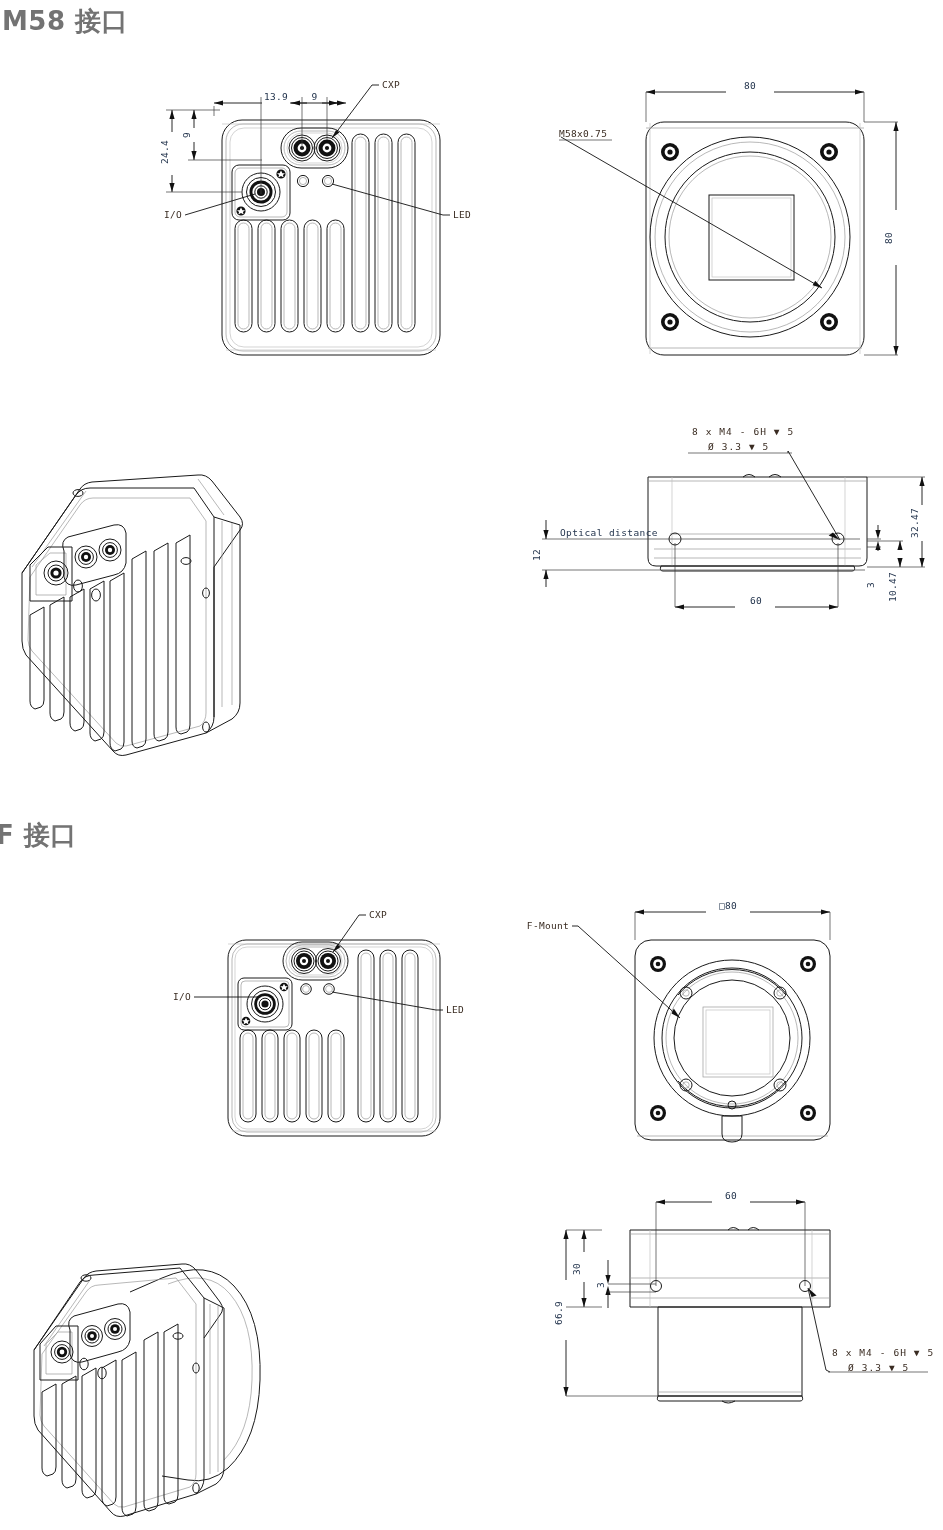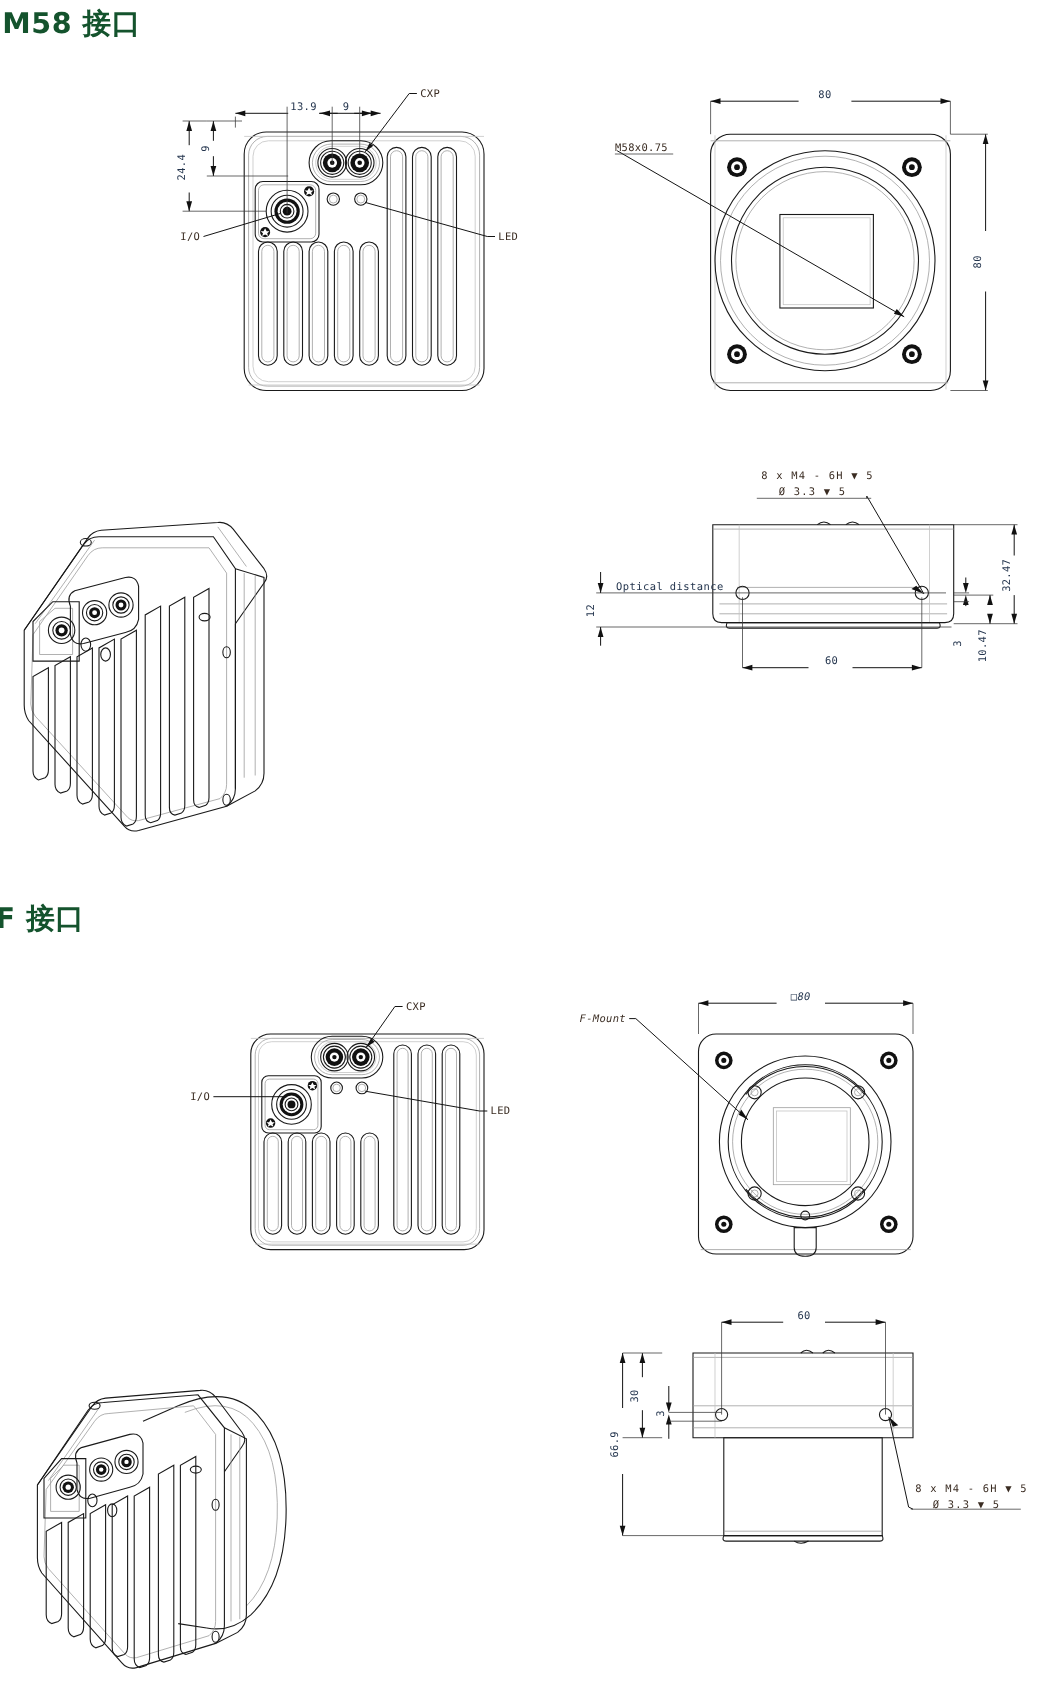--- a/index.html
+++ b/index.html
@@ -4,21 +4,21 @@
 <style>
   html,body{margin:0;padding:0;background:#ffffff;}
   body{
     width:943px;height:1530px;position:relative;overflow:hidden;
     font-family:"Liberation Sans", sans-serif;color:#000;
   }
   .page{position:absolute;inset:0;}
   .section-title{
     position:absolute;
     font-family:"DejaVu Sans", sans-serif;
-    font-size:26px;font-weight:700;color:#14532d;
+    font-size:26px;font-weight:700;color:#737373;
     letter-spacing:0.5px;white-space:nowrap;
   }
   #title-m58{left:2px;top:4px;}
   #title-f{left:-4px;top:818px;}
   .dwg{position:absolute;}
   svg{display:block;overflow:visible;}
   .ln{fill:none;stroke:#1a1a1a;stroke-width:1;}
   .ln-thin{fill:none;stroke:#3a3a3a;stroke-width:0.7;}
   .ln-light{fill:none;stroke:#9a9a9a;stroke-width:0.7;}
   .ln-vlight{fill:none;stroke:#c2c2c2;stroke-width:0.7;}
@@ -504,21 +504,21 @@
       </g>
 
       <g>
         <path class="lead" d="M162 102 L266 120"></path>
         <path class="lead" d="M266 120 H273"></path>
         <text class="calltxt" x="276" y="123">LED</text>
       </g>
     </svg>
   </div>
 
-  <div class="dwg" style="left:500px;top:890px;font-style:italic;">
+  <div class="dwg" style="left:500px;top:890px;">
     <svg width="370" height="285" viewBox="0 0 370 285">
       <g>
         <rect class="ln" x="135" y="50" width="195" height="200" rx="16" ry="16"></rect>
         <path class="ln-light" d="M137 246 H328"></path>
       </g>
 
       <g>
         <g>
             <circle class="fillk" cx="158" cy="74" r="8"></circle>
             <circle class="fillw" cx="158" cy="74" r="4.8"></circle>

